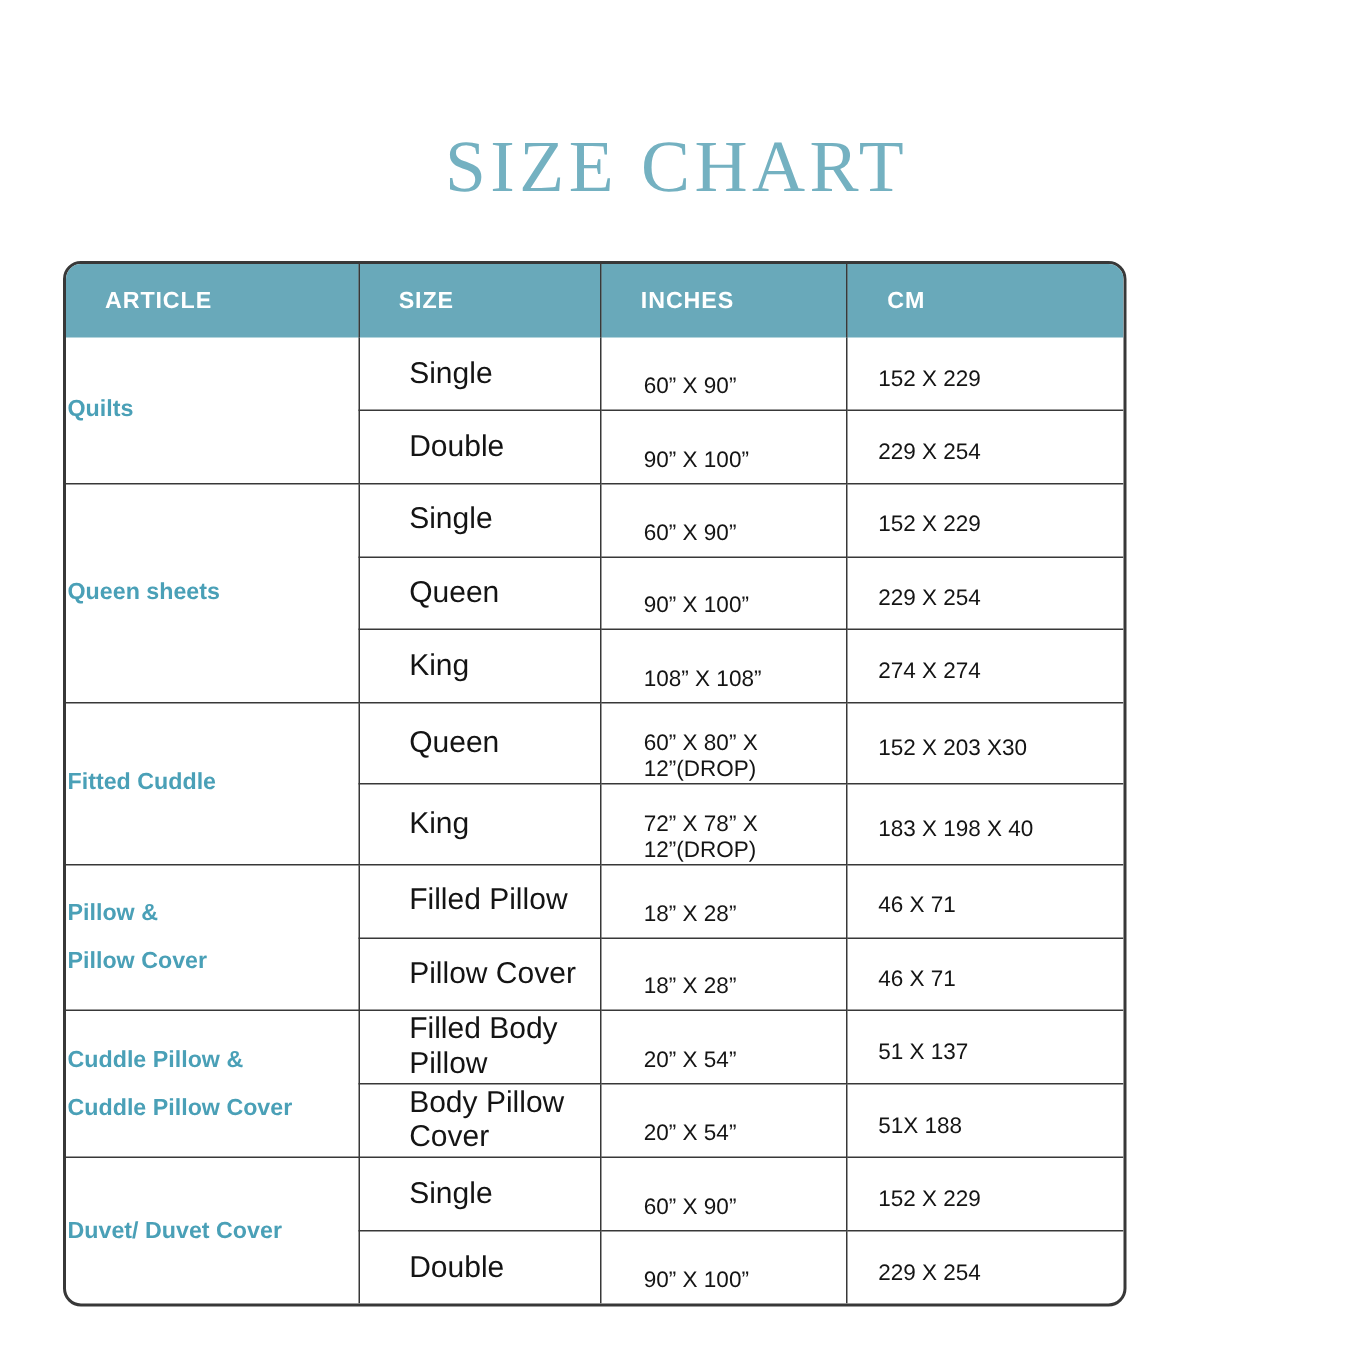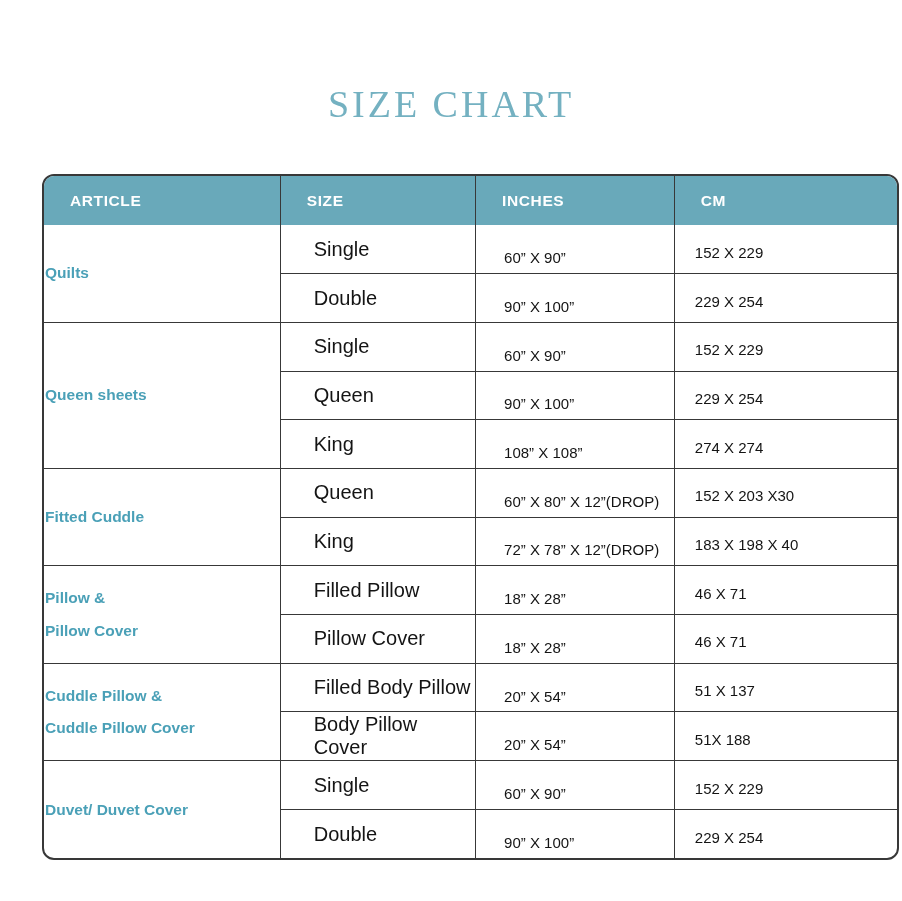--- a/index.html
+++ b/index.html
@@ -18,28 +18,28 @@
     overflow: hidden;
     position: relative;
   }
   .page-title {
     position: absolute;
     top: 82px; left: 0;
     width: 902px;
     text-align: center;
     font-family: "Liberation Serif", serif;
     font-weight: 500;
-    font-size: 38px;
+    font-size: 49px;
     letter-spacing: 3px;
     color: var(--title_color, #74b1c1);
   }
   .table-wrap {
     position: absolute;
     top: 174px; left: 42px;
-    width: 857px;
+    width: 709px;
     border: 2px solid var(--border_color, #383838);
     border-radius: 12px;
     overflow: hidden;
     background: #fff;
   }
   table {
     width: 100%;
     border-collapse: collapse;
     table-layout: fixed;
   }

